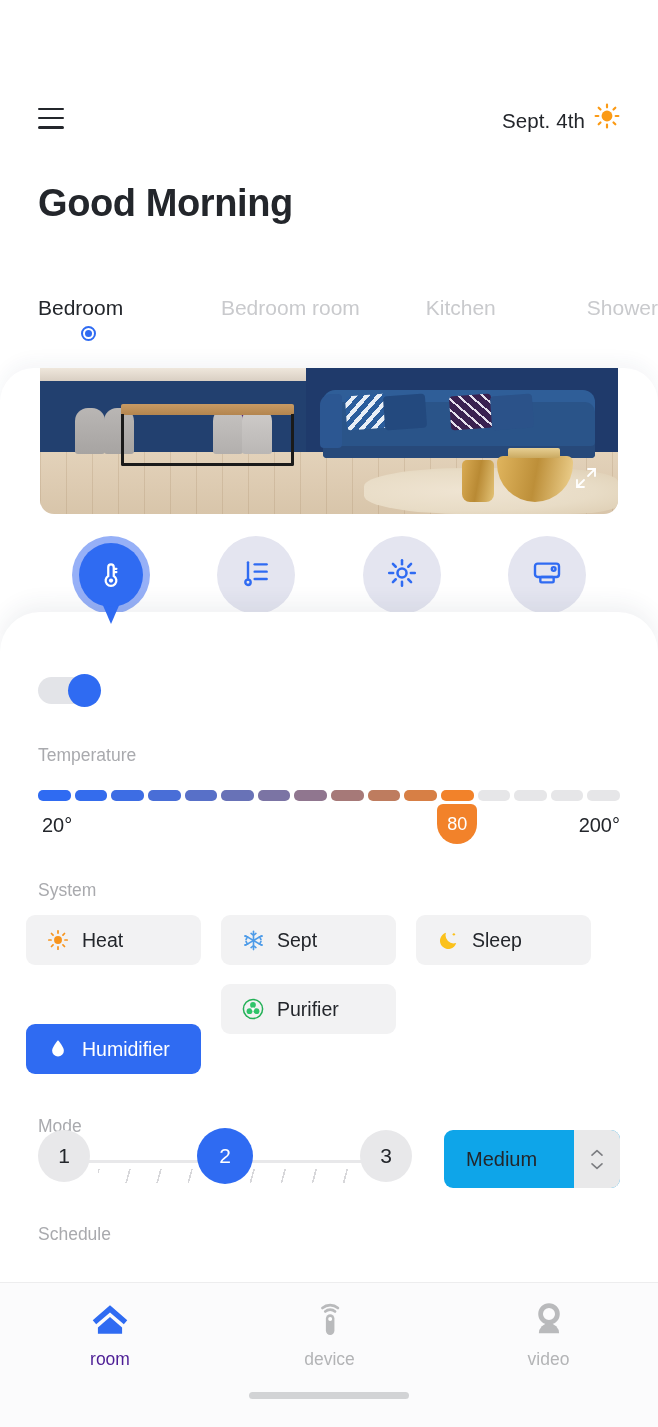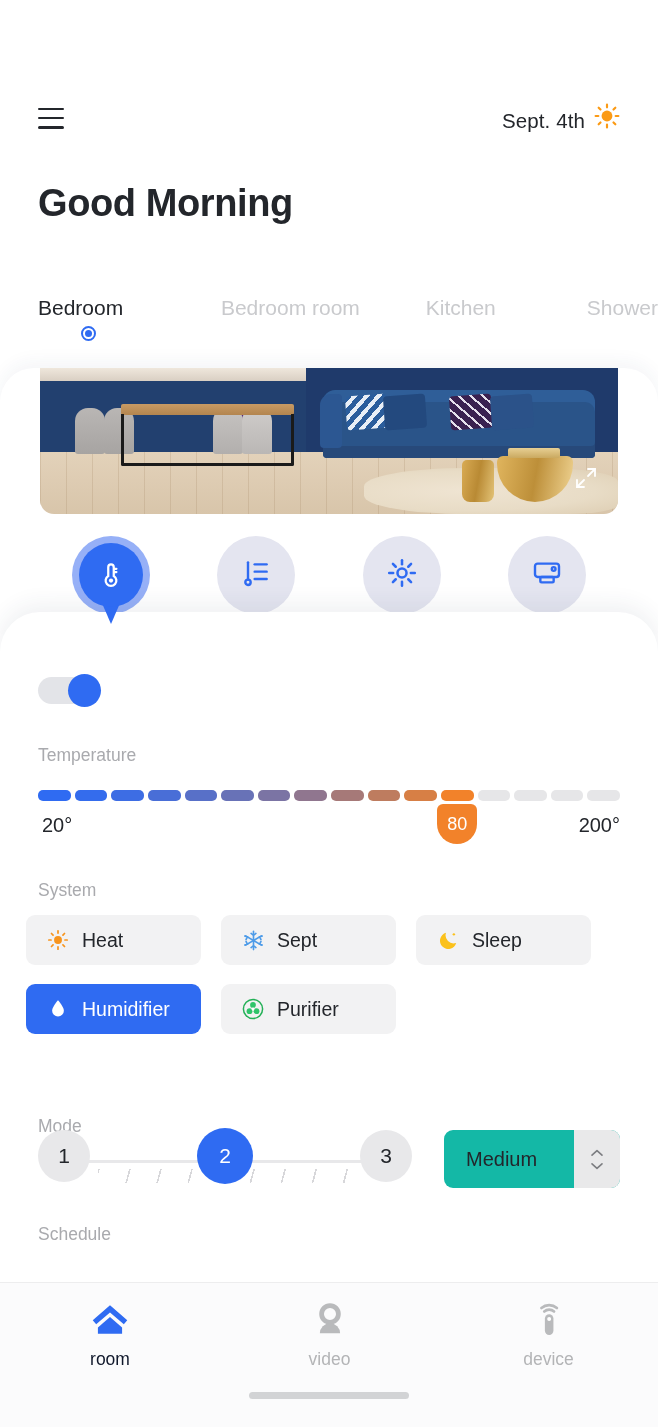--- a/index.html
+++ b/index.html
@@ -154,51 +154,51 @@
   .t-min { position:absolute; top: 24px; left: 4px; font-size: 20px; color:#23262b; }
   .t-max { position:absolute; top: 24px; right: 0px; font-size: 20px; color:#23262b; }
 
   
   .sys-grid { position:absolute; top: 303px; left: 26px; width: 582px;
     display:flex; flex-wrap: wrap; gap: 19px 20px; }
   .sys-btn {
     width: 175px; height: 50px; border-radius: 9px; background: #f2f2f3;
     display:flex; align-items:center; gap: 12px; padding-left: 20px; cursor:pointer;
   }
-  .sys-btn.sel { background: #2f6bf2; }
+  .sys-btn.sel { background: #2f6bf2; margin-top: 40px; }
   .sys-label { font-size: 19.5px; color:#23262b; }
   .sys-btn.sel .sys-label { color:#fff; }
   .sys-ic { width: 24px; height: 24px; display:flex; align-items:center; justify-content:center; }
 
   
   .mode-row { position:absolute; top: 518px; left: 38px; width: 582px; height: 62px; }
   .mode-slider { position:absolute; left: 0; top: 0; width: 374px; height: 62px; }
   .mode-track { position:absolute; left: 26px; top: 30px; width: 322px; height: 3px; background:#e8e8ea; }
   .mode-ticks { position:absolute; left: 60px; top: 39px; width: 258px; height: 14px;
     background: repeating-linear-gradient(105deg, #d7d7da 0 1.6px, transparent 1.6px 30px); }
   .stop { position:absolute; top: 0; width: 52px; height: 52px; border-radius: 50%;
     background:#e8e8ea; color:#23262b; font-size: 21px;
     display:flex; align-items:center; justify-content:center; cursor:pointer; }
   .stop.sel { background:#2f6bf2; color:#fff; width:56px; height:56px; top:-2px; }
   .stepper { position:absolute; right: 0; top: 0; width: 176px; height: 58px;
-    background:#14b8a6; border-radius: 9px; display:flex; align-items:center; overflow:hidden; cursor:pointer; }
+    background:#0ea5e9; border-radius: 9px; display:flex; align-items:center; overflow:hidden; cursor:pointer; }
   .stepper-val { flex:1; padding-left: 22px; font-size: 20px; color:#23262b; }
   .stepper-btns { width: 46px; height: 100%; background:#e9e9ea;
     display:flex; flex-direction:column; align-items:center; justify-content:center; gap:5px; }
 
   
   .bottom-nav {
     position:absolute; bottom: 0; left: 0; width: 658px; height: 145px;
     background: #fbfbfc; border-top: 1px solid #ededee;
     display:flex; align-items:flex-start; padding-top: 18px;
   }
   .nav-item { flex:1; display:flex; flex-direction:column; align-items:center; gap: 6px; cursor:pointer; }
   .nav-item:nth-child(1){ flex: 0 0 220px; }
   .nav-label { font-size: 17.5px; color:#b3b4b6; }
-  .nav-item.active .nav-label { color:#0f172a; }
+  .nav-item.active .nav-label { color:#4c1d95; }
   .home-bar { position:absolute; bottom: 28px; left: 50%; margin-left: -80px;
     width: 160px; height: 7px; border-radius: 4px; background:#d2d3d5; }
 </style>
 </head>
 <body>
 
 <div class="screen">
 
   <div class="topbar">
     <div class="hamburger">
@@ -474,34 +474,34 @@
         <svg width="42" height="38" viewBox="0 0 24 22">
           <path d="M12 2.4 22 11.2l-2 2.2L12 6.6 4 13.4l-2-2.2z" fill="#2f6bf2"></path>
           <path d="M12 9.2 19 15.4V19H5v-3.6z" fill="#2f6bf2"></path>
         </svg>
       </span>
       <span class="nav-label">room</span>
     </div>
     <div class="nav-item">
       <span>
         <svg width="38" height="38" viewBox="0 0 24 24">
-          <circle cx="12" cy="8.2" r="5.3" fill="none" stroke="#b9babc" stroke-width="3"></circle>
-          <path d="M5.6 20.4a6.4 6.4 0 0 1 12.8 0z" fill="#b9babc"></path>
-        </svg>
-      </span>
-      <span class="nav-label">video</span>
-    </div>
-    <div class="nav-item">
-      <span>
-        <svg width="38" height="38" viewBox="0 0 24 24">
           <rect x="9.4" y="8.4" width="5.4" height="13" rx="2.7" fill="#b9babc"></rect>
           <circle cx="12.1" cy="11.4" r="1.25" fill="#ffffff"></circle>
           <g fill="none" stroke="#b9babc" stroke-width="1.7" stroke-linecap="round">
             <path d="M9 6.6a4.6 4.6 0 0 1 6.2 0"></path>
             <path d="M7.2 4.4a7.6 7.6 0 0 1 9.8 0"></path>
           </g>
         </svg>
       </span>
       <span class="nav-label">device</span>
     </div>
+    <div class="nav-item">
+      <span>
+        <svg width="38" height="38" viewBox="0 0 24 24">
+          <circle cx="12" cy="8.2" r="5.3" fill="none" stroke="#b9babc" stroke-width="3"></circle>
+          <path d="M5.6 20.4a6.4 6.4 0 0 1 12.8 0z" fill="#b9babc"></path>
+        </svg>
+      </span>
+      <span class="nav-label">video</span>
+    </div>
     <div class="home-bar"></div>
   </div>
 </div>
 
 </body></html>

